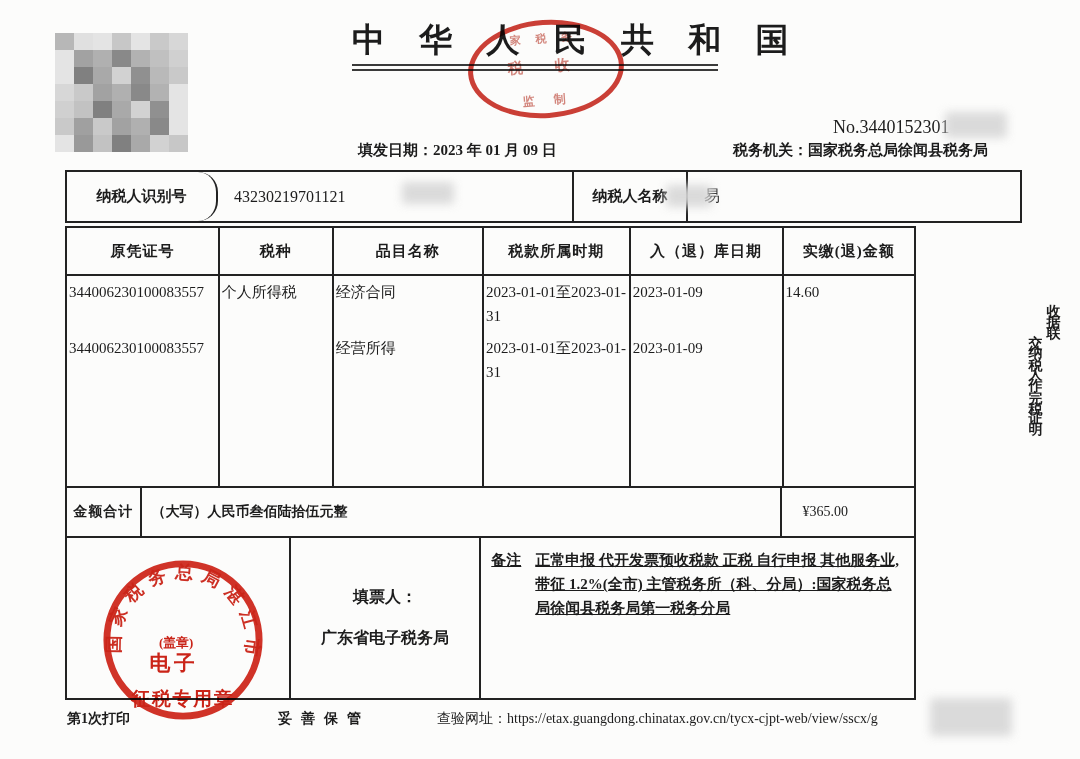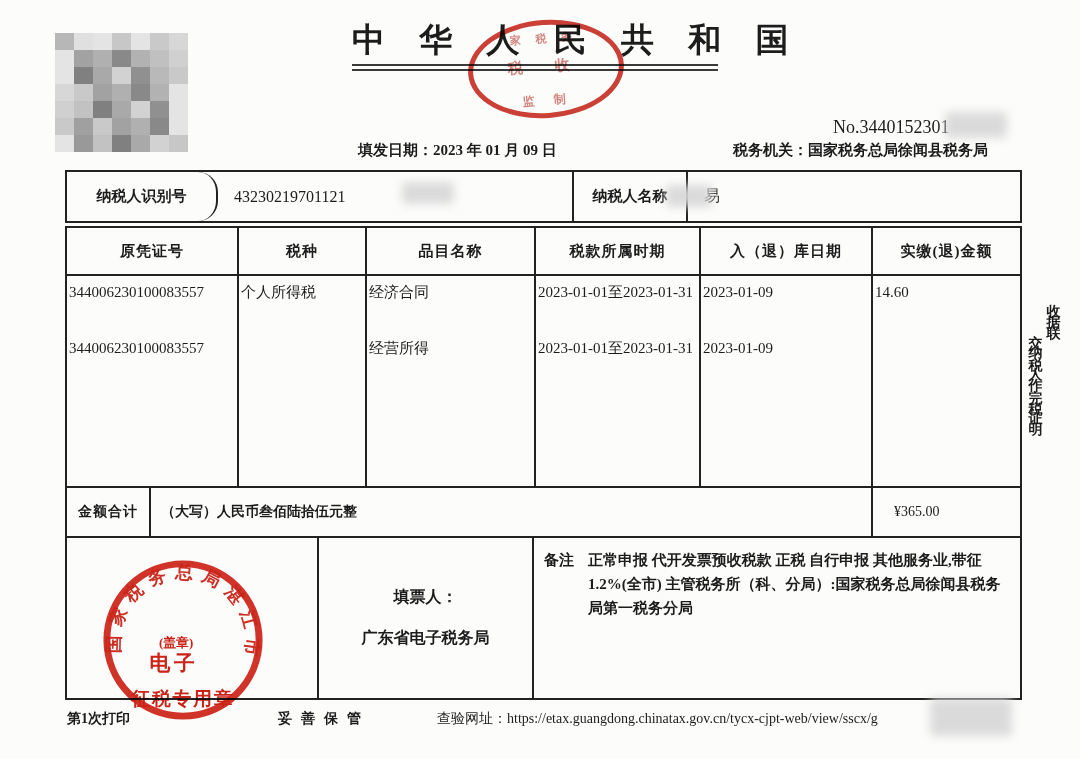--- a/index.html
+++ b/index.html
@@ -38,42 +38,42 @@
   .blur-patch{background:#d7d7d7;filter:blur(5px);opacity:.9;border-radius:3px;}
 
   
   .box{border:2px solid #222;background:transparent;box-sizing:border-box;}
   .row1{left:65px;top:170px;width:957px;height:53px;display:flex;}
   .row1 .cell{box-sizing:border-box;display:flex;align-items:center;font-size:15px;}
   .row1 .lab{justify-content:center;font-weight:600;}
   .row1 .val{padding-left:4px;font-size:16px;margin-left:12px;}
   .bR{border-right:2px solid #222;}
 
-  .main-table{left:65px;top:226px;width:957px;height:474px;display:flex;flex-direction:column;}
+  .main-table{left:65px;top:226px;width:851px;height:474px;display:flex;flex-direction:column;}
   .thead{display:flex;height:48px;border-bottom:2px solid #222;box-sizing:border-box;}
   .thead .cell{box-sizing:border-box;display:flex;align-items:center;justify-content:center;
     font-size:15px;font-weight:600;letter-spacing:1px;}
   .tbody{display:flex;flex:1;border-bottom:2px solid #222;box-sizing:border-box;}
   .col{box-sizing:border-box;display:flex;flex-direction:column;padding:4px 2px 0 2px;}
   .col .cell{font-size:15px;line-height:24px;word-break:break-all;}
   .col .r1{height:56px;}
   .w1{width:172px;} .w2{width:128px;} .w3{width:169px;} .w4{width:165px;} .w5{width:172px;} .w6{width:147px;}
 
   .total-row{display:flex;height:50px;border-bottom:2px solid #222;box-sizing:border-box;}
   .total-row .cell{box-sizing:border-box;display:flex;align-items:center;font-size:14px;}
   .tw1{width:84px;justify-content:center;font-weight:600;letter-spacing:1px;}
   .tw2{width:722px;padding-left:10px;font-size:16px;font-weight:600;}
   .tw3{width:147px;padding-left:21px;font-size:16px;}
 
   .bottom-row{display:flex;flex:0 0 160px;}
   .bottom-row .cell{box-sizing:border-box;}
   .bw1{width:252px;}
   .bw2{width:215px;display:flex;flex-direction:column;align-items:center;justify-content:center;gap:20px;
     font-size:16px;font-weight:600;}
-  .bw3{width:486px;padding:10px 8px 6px 10px;}
+  .bw3{width:486px;padding:10px 8px 6px 10px;text-decoration:underline;}
   .remark{display:flex;font-size:15px;line-height:24px;font-weight:600;}
   .remark .rl{flex:0 0 44px;}
   .remark .rt{flex:1;}
 
   
   .big-seal{left:99px;top:556px;width:168px;height:168px;mix-blend-mode:multiply;}
 
   
   .side-text{left:1026px;top:293px;writing-mode:vertical-rl;font-size:14px;font-weight:600;
     letter-spacing:11px;display:flex;flex-direction:column;}

